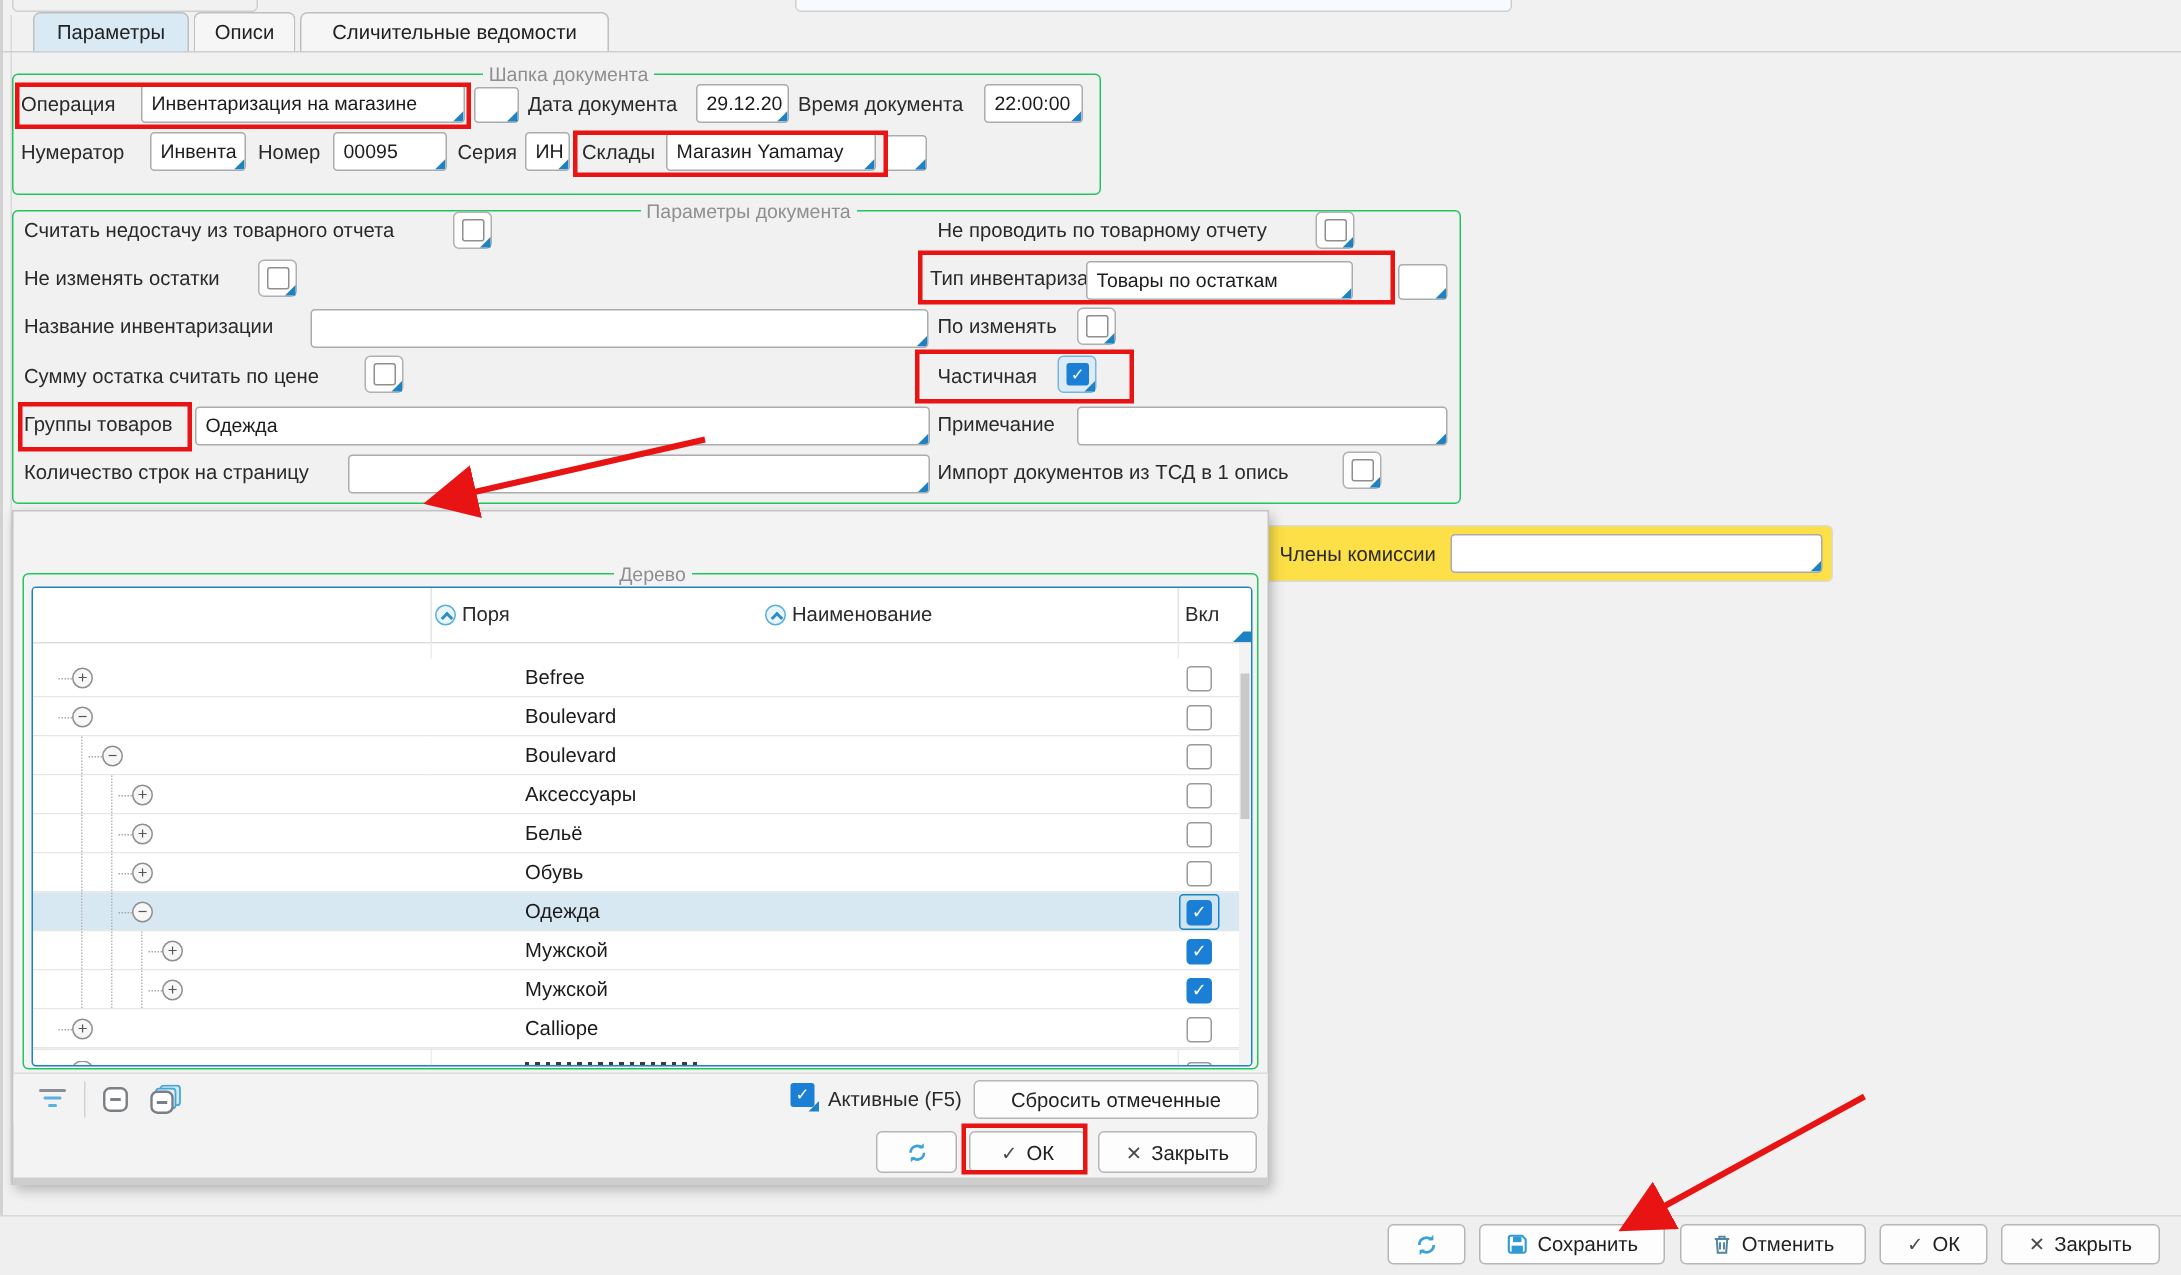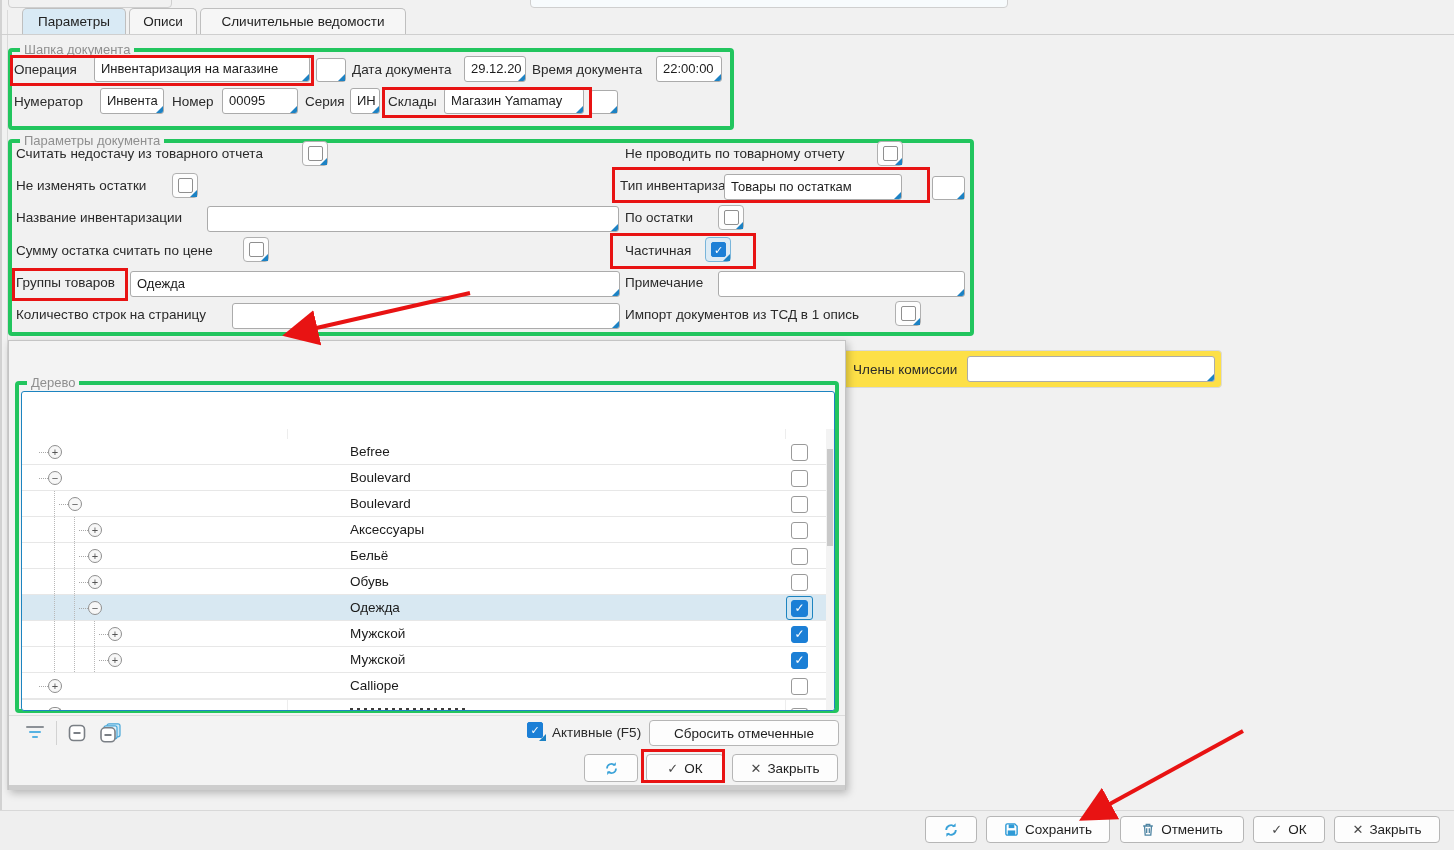--- a/index.html
+++ b/index.html
@@ -16,21 +16,21 @@
     border:1px solid #ababab; border-radius:3px; height:26px;
     line-height:24px; padding-left:6px; font-size:13px; color:#1c1c1c;
     overflow:hidden; white-space:nowrap;
   }
   .fld::after, .stub::after, .cbc::after, .vkl-tri {
     content:""; position:absolute; right:0; bottom:0;
     border-left:7px solid transparent; border-bottom:7px solid #1c82c4;
   }
   .stub { position:absolute; background:#fff; border:1px solid #ababab; border-radius:3px; }
   fieldset.grp {
-    position:absolute; border:4px solid #22c55e; border-radius:4px; background:transparent;
+    position:absolute; border:1px solid #22c55e; border-radius:4px; background:transparent;text-align:center;
   }
   fieldset.grp legend { color:#8f8f8f; font-size:13px; padding:0 4px; margin-left:8px; }
   
   .tab {
     position:absolute; top:8px; height:27px; border:1px solid #bfbfbf; border-bottom:none;
     border-radius:5px 5px 0 0; background:#f6f6f6; text-align:center;
     font-size:13.5px; line-height:26px; color:#222; cursor:default;
   }
   .tab.active { background:#d9eaf5; }
   .tabs-baseline { position:absolute; left:0; right:0; top:34px; border-top:1px solid #cfcfcf; }
@@ -163,21 +163,21 @@
 
   <span class="lab" style="left:617px;top:13px;">Не проводить по товарному отчету</span>
   <div class="cbc" style="left:869px;top:8px;">
       <span class="cbx"></span>
     </div>
 
   <span class="lab" style="left:612px;top:45px;">Тип инвентаризации</span>
   <div class="fld" style="left:716px;top:41px;width:178px;">Товары по остаткам</div>
   <div class="stub" style="left:924px;top:43px;width:33px;height:24px;"></div>
 
-  <span class="lab" style="left:617px;top:77px;">По остатки</span>
+  <span class="lab" style="left:617px;top:77px;">По изменять</span>
   <div class="cbc" style="left:710px;top:72px;">
       <span class="cbx"></span>
     </div>
 
   <span class="lab" style="left:617px;top:110px;">Частичная</span>
   <div class="cbc checked" style="left:697px;top:104px;">
       <span class="cbx">✓</span>
     </div>
 
   <span class="lab" style="left:617px;top:142px;">Примечание</span>
@@ -195,20 +195,32 @@
 </div>
 
 <div class="popup">
 
   <fieldset class="grp" style="left:6px;top:34px;width:824px;height:338px;">
     <legend>Дерево</legend>
   </fieldset>
 
   <div class="abs" style="left:12px;top:50px;width:814px;height:320px;background:#fff;border:1px solid #1d84c0;border-radius:3px;overflow:hidden;">
 
+    <div class="abs" style="left:0;right:0;top:0;height:37px;border-bottom:1px solid #dedede;background:#fff;">
+      <div class="colsep" style="left:265px;border-color:#e3e3e3;"></div>
+      <div class="colsep" style="left:763px;border-color:#e3e3e3;"></div>
+      <span class="lab" style="left:268px;top:10px;">
+        <span class="sort-ico"></span><span>Поря</span>
+      </span>
+      <span class="lab" style="left:488px;top:10px;">
+        <span class="sort-ico"></span><span>Наименование</span>
+      </span>
+      <span class="lab" style="left:768px;top:10px;">Вкл</span>
+      <span class="vkl-tri" style="left:800px;top:28px;"></span>
+    </div>
 
     <div class="abs" style="left:0;right:0;top:37px;bottom:0;overflow:hidden;">
       <div class="colsep" style="left:265px;"></div>
       <div class="colsep" style="left:763px;"></div>
       <div id="tree-rows" class="abs" style="left:0;right:0;top:10px;">
           <div class="trow">
             <span class="stubline" style="left:17px;"></span>
             <span class="gly" style="left:26px;">+</span>
             <span class="nm">Befree</span>
             <span class="tcb"></span>

